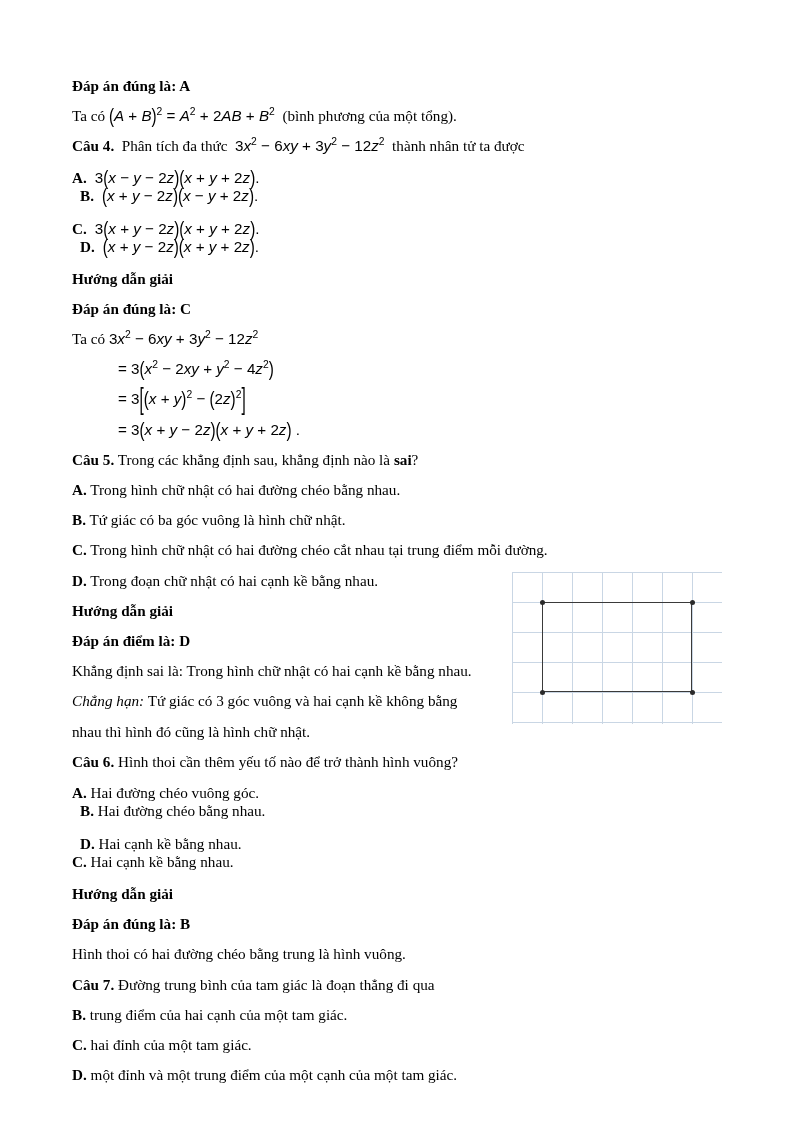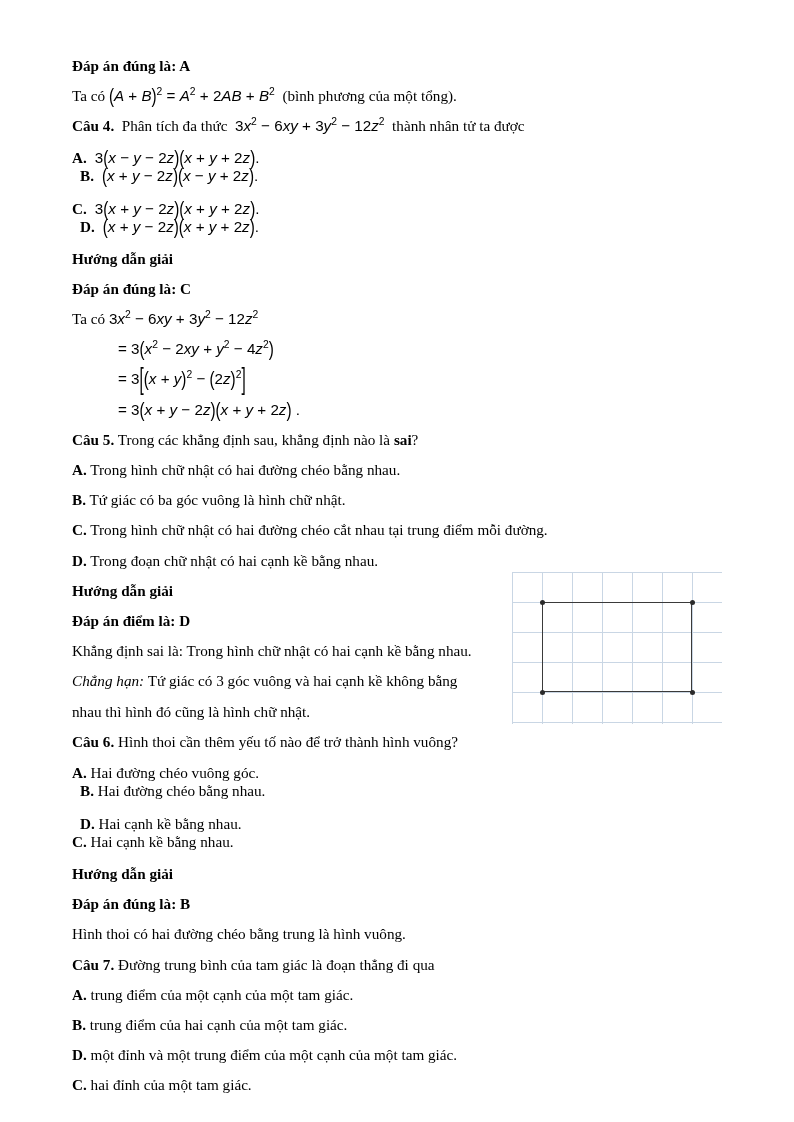--- a/index.html
+++ b/index.html
@@ -12,21 +12,21 @@
     height: 1122px;
     font-family: "Liberation Serif", serif;
     color: #000000;
     position: relative;
   }
   .page {
     position: relative;
     width: 794px;
     height: 1122px;
     box-sizing: border-box;
-    padding: 58px 72px 40px 72px;
+    padding: 78px 72px 40px 72px;
   }
   .line {
     font-size: 15.2px;
     line-height: 1.0;
     margin: 0 0 0 0;
     white-space: nowrap;
   }
   .blk { margin-bottom: 15px; }
   b, .b { font-weight: bold; }
   .it { font-style: italic; }
@@ -229,34 +229,30 @@
   <div class="line blk b">Hướng dẫn giải</div>
   <div class="line blk b">Đáp án đúng là: B</div>
   <div class="line blk">Hình thoi có hai đường chéo bằng trung là hình vuông.</div>
 
   <div class="line blk">
     <b>Câu 7.</b>
     <span>Đường trung bình của tam giác là đoạn thẳng đi qua</span>
   </div>
 
   <div class="line blk">
-    <b>A.</b>
-    <span>trung điểm của một cạnh của một tam giác.</span>
-  </div>
-  <div class="line blk">
     <b>B.</b>
     <span>trung điểm của hai cạnh của một tam giác.</span>
   </div>
   <div class="line blk">
+    <b>C.</b>
+    <span>hai đỉnh của một tam giác.</span>
+  </div>
+  <div class="line blk">
     <b>D.</b>
     <span>một đỉnh và một trung điểm của một cạnh của một tam giác.</span>
-  </div>
-  <div class="line blk">
-    <b>C.</b>
-    <span>hai đỉnh của một tam giác.</span>
   </div>
 
   <div class="figure">
     <div class="grid"></div>
     <div class="rect"></div>
     <div class="dot d1"></div>
     <div class="dot d2"></div>
     <div class="dot d3"></div>
     <div class="dot d4"></div>
   </div>

